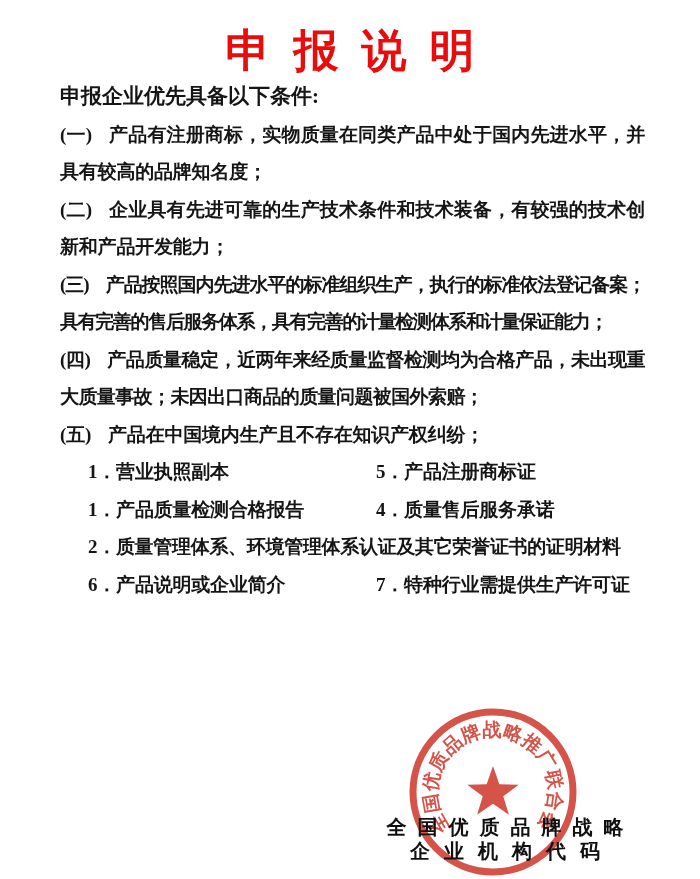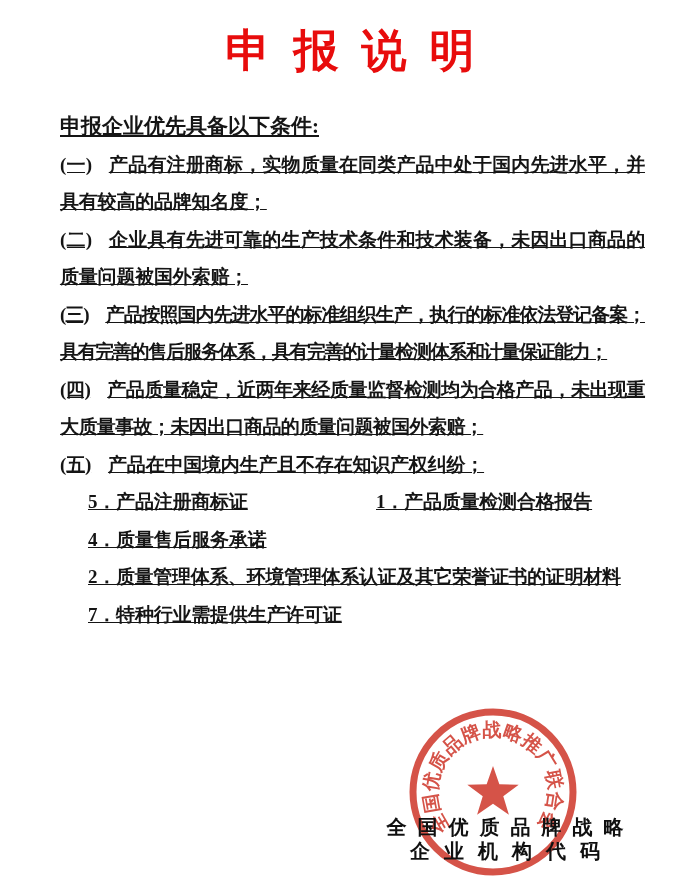--- a/index.html
+++ b/index.html
@@ -17,26 +17,24 @@
     text-align: center;
     font-size: 45px;
     line-height: 54px;
     font-weight: bold;
     color: #e80c0c;
     letter-spacing: 23px;
     padding-left: 23px;
     white-space: nowrap;
   }
   .body {
-    margin-top: 30px;
     padding: 0 55px 0 60px;
     font-size: 19px;
     line-height: 37.5px;
     font-weight: bold;
-    text-decoration: underline;
   }
   .intro { font-size: 21px; margin: 0; }
   .para {
     margin: 0;
     text-align: justify;
     text-justify: inter-character;
     letter-spacing: -0.2px;
   }
   .para.p3 { letter-spacing: -1.35px; }
   .para.p4 { letter-spacing: -0.6px; }
@@ -79,34 +77,36 @@
 
 <div class="page">
 
   <h1 class="title">申报说明</h1>
 
   <div class="body">
     <p class="intro">申报企业优先具备以下条件:</p>
 
     <p class="para"><span class="cnum">(一)</span><span>产品有注册商标，实物质量在同类产品中处于国内先进水平，并具有较高的品牌知名度；</span></p>
 
-    <p class="para"><span class="cnum">(二)</span><span>企业具有先进可靠的生产技术条件和技术装备，未因出口商品的质量问题被国外索赔；</span></p>
+    <p class="para"><span class="cnum">(二)</span><span>企业具有先进可靠的生产技术条件和技术装备，有较强的技术创新和产品开发能力；</span></p>
 
     <p class="para p3"><span class="cnum">(三)</span><span>产品按照国内先进水平的标准组织生产，执行的标准依法登记备案；具有完善的售后服务体系，具有完善的计量检测体系和计量保证能力；</span></p>
 
     <p class="para p4"><span class="cnum">(四)</span><span>产品质量稳定，近两年来经质量监督检测均为合格产品，未出现重大质量事故；未因出口商品的质量问题被国外索赔；</span></p>
 
     <p class="para"><span class="cnum">(五)</span><span>产品在中国境内生产且不存在知识产权纠纷；</span></p>
 
 
     <div class="mats">
+      <div class="mat">1．营业执照副本</div>
       <div class="mat">5．产品注册商标证</div>
       <div class="mat">1．产品质量检测合格报告</div>
       <div class="mat">4．质量售后服务承诺</div>
       <div class="mat span2">2．质量管理体系、环境管理体系认证及其它荣誉证书的证明材料</div>
+      <div class="mat">6．产品说明或企业简介</div>
       <div class="mat">7．特种行业需提供生产许可证</div>
     </div>
   </div>
 
   <svg class="stamp" width="172" height="172" viewBox="0 0 172 172" xmlns="http://www.w3.org/2000/svg">
     <circle cx="86" cy="86" r="80" fill="none" stroke="#cf3a2e" stroke-width="7"></circle>
     <polygon fill="#cf3a2e" points="86,60 79.65,78.26 60.3,78.7 75.73,90.34 70.1,108.8 86,97.8 101.9,108.8 96.27,90.34 111.7,78.7 92.35,78.26"></polygon>
     <path id="sealArc" d="M 43.1 122 A 56 56 0 1 1 128.9 122" fill="none"></path>
     <text class="seal-ring-text" fill="#cf3a2e">
       <textPath href="#sealArc">全国优质品牌战略推广联合会</textPath>

